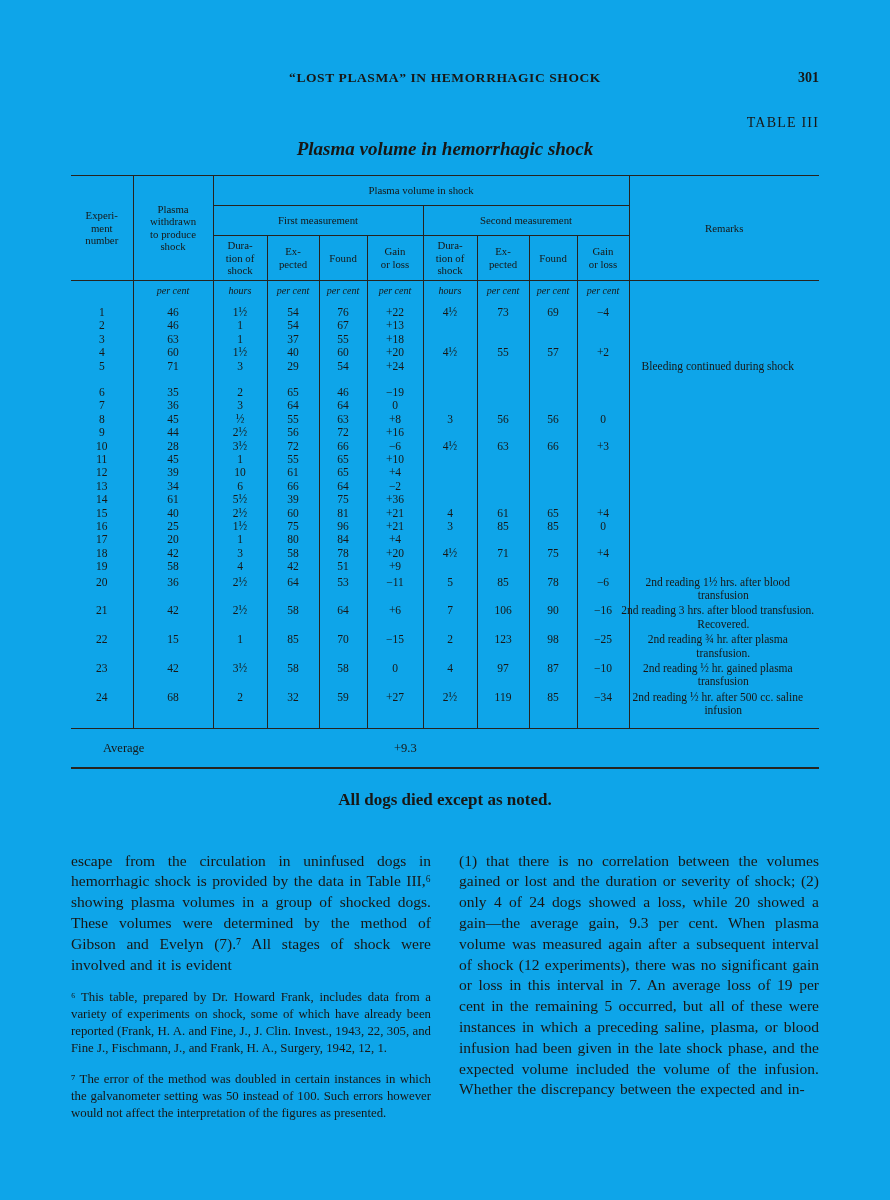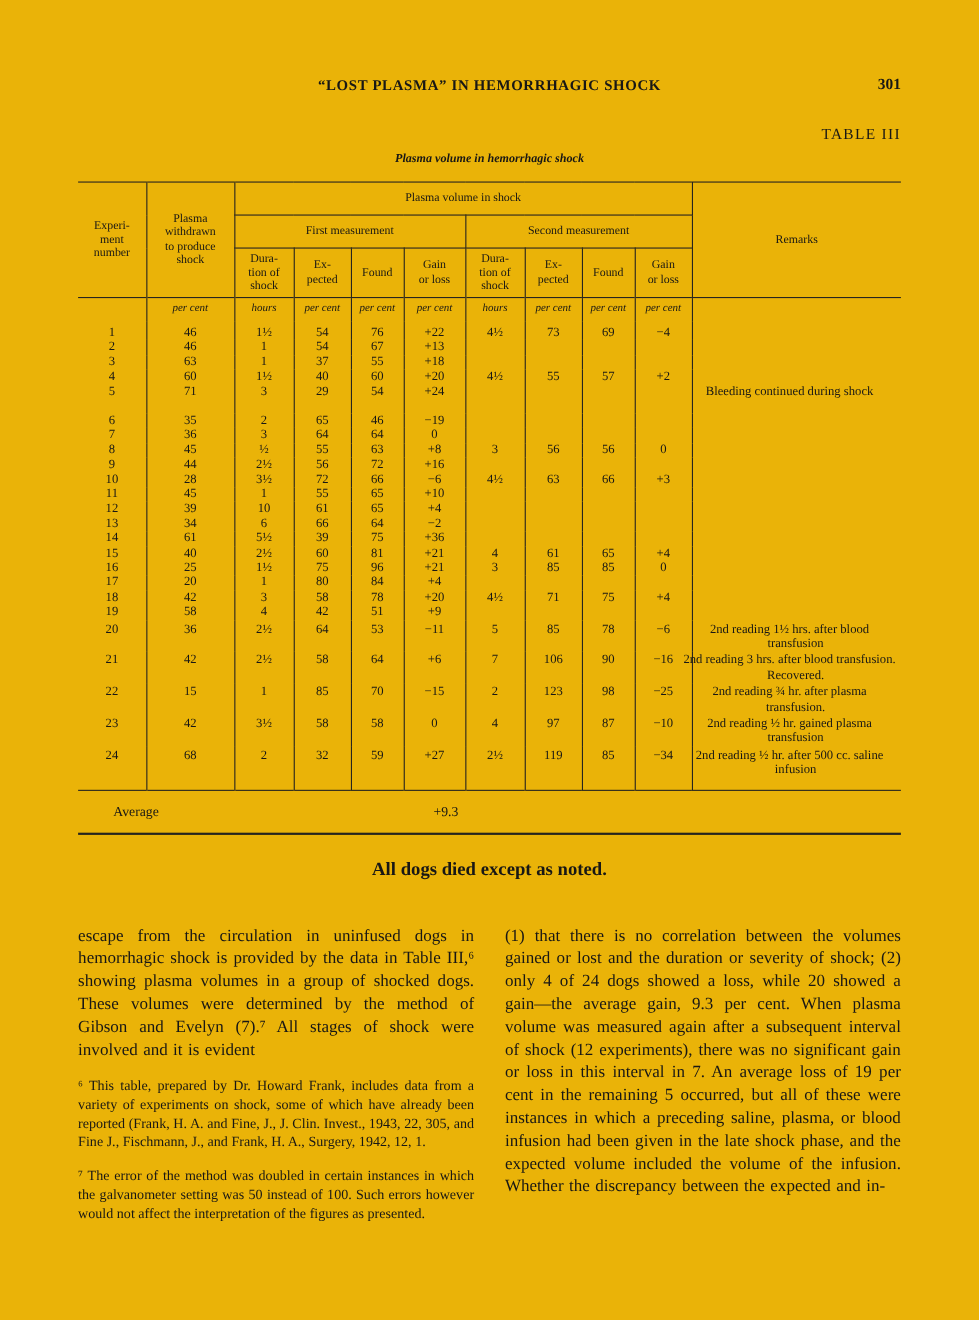--- a/index.html
+++ b/index.html
@@ -5,36 +5,36 @@
   * { margin:0; padding:0; box-sizing:border-box; }
   html,body { background:#f6f5f1; }
   body {
     width:890px; height:1200px; overflow:hidden;
     font-family:"Liberation Serif", serif;
     color:#181715;
   }
   .page {
     position:relative;
     width:890px; height:1200px;
-    background:#eab308;
+    background:#0ea5e9;
     padding:70px 71px 0 71px;
   }
   
   .running-head { position:relative; height:20px; }
   .head-title {
     display:block; text-align:center;
     font-weight:bold; font-size:13.5px; letter-spacing:0.6px;
   }
   .page-number {
     position:absolute; right:0; top:0;
     font-weight:bold; font-size:14px;
   }
   
   .table-label { text-align:right; font-size:14px; letter-spacing:1.2px; margin-top:25px; }
-  .table-title { text-align:center; font-size:11px; font-style:italic; font-weight:bold; margin-top:7px; }
+  .table-title { text-align:center; font-size:19px; font-style:italic; font-weight:bold; margin-top:7px; }
 
   
   table.data-table {
     width:748px; margin-top:15px;
     border-collapse:collapse; table-layout:fixed;
     border-top:1.5px solid #26241f;
     border-bottom:1.5px solid #26241f;
   }
   .data-table th, .data-table td {
     border-left:1px solid #26241f; border-right:1px solid #26241f;

